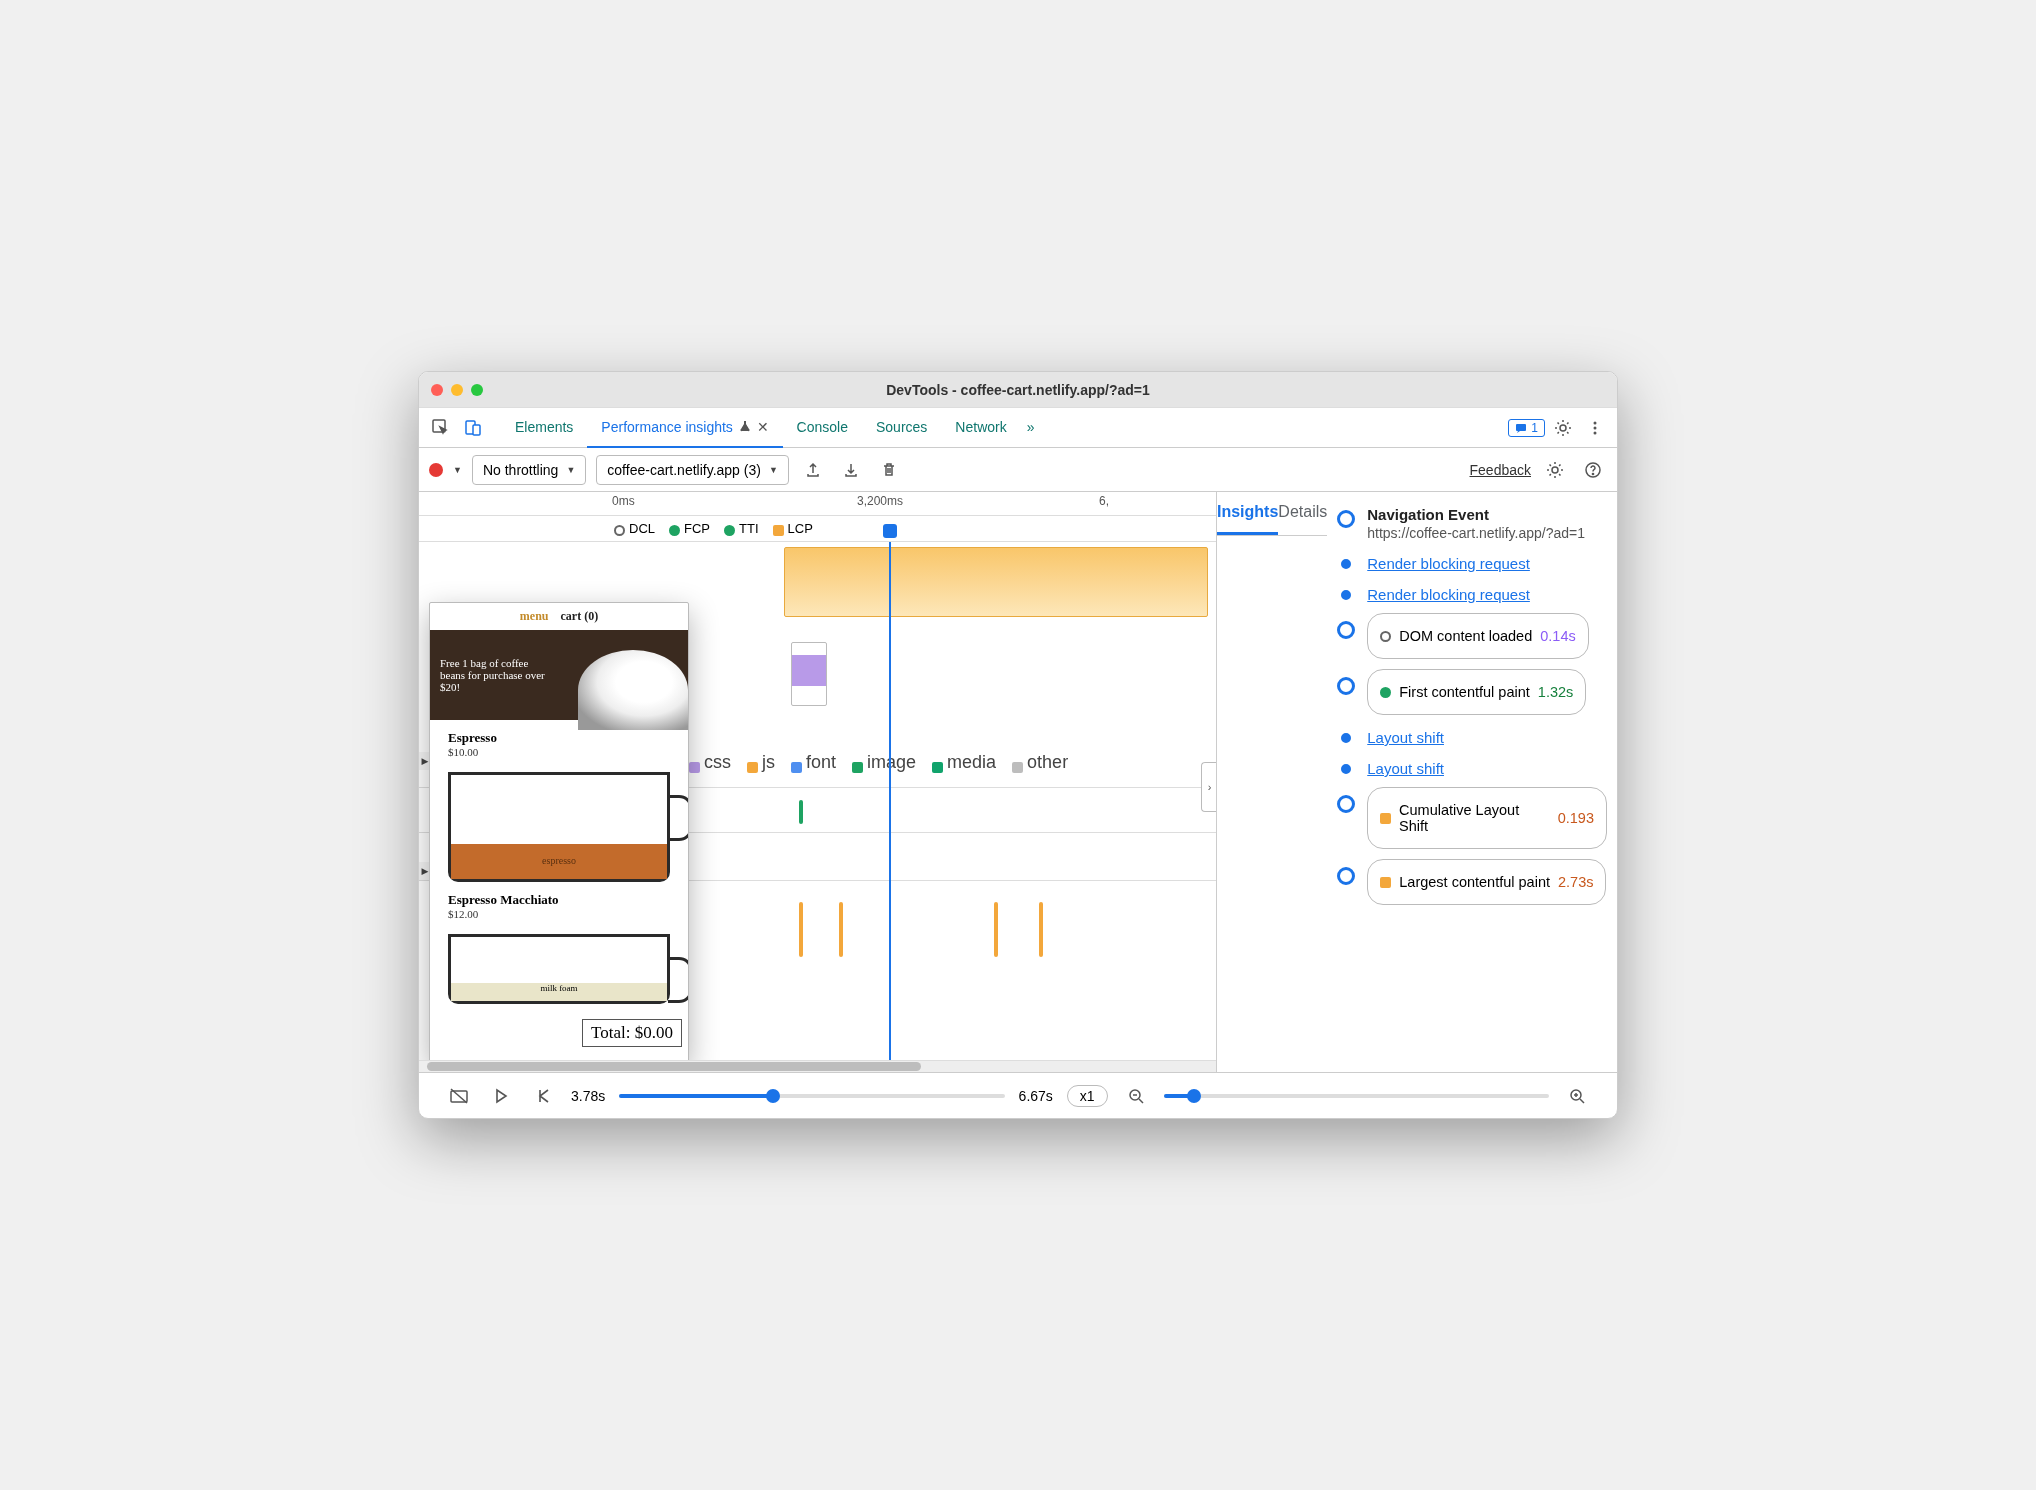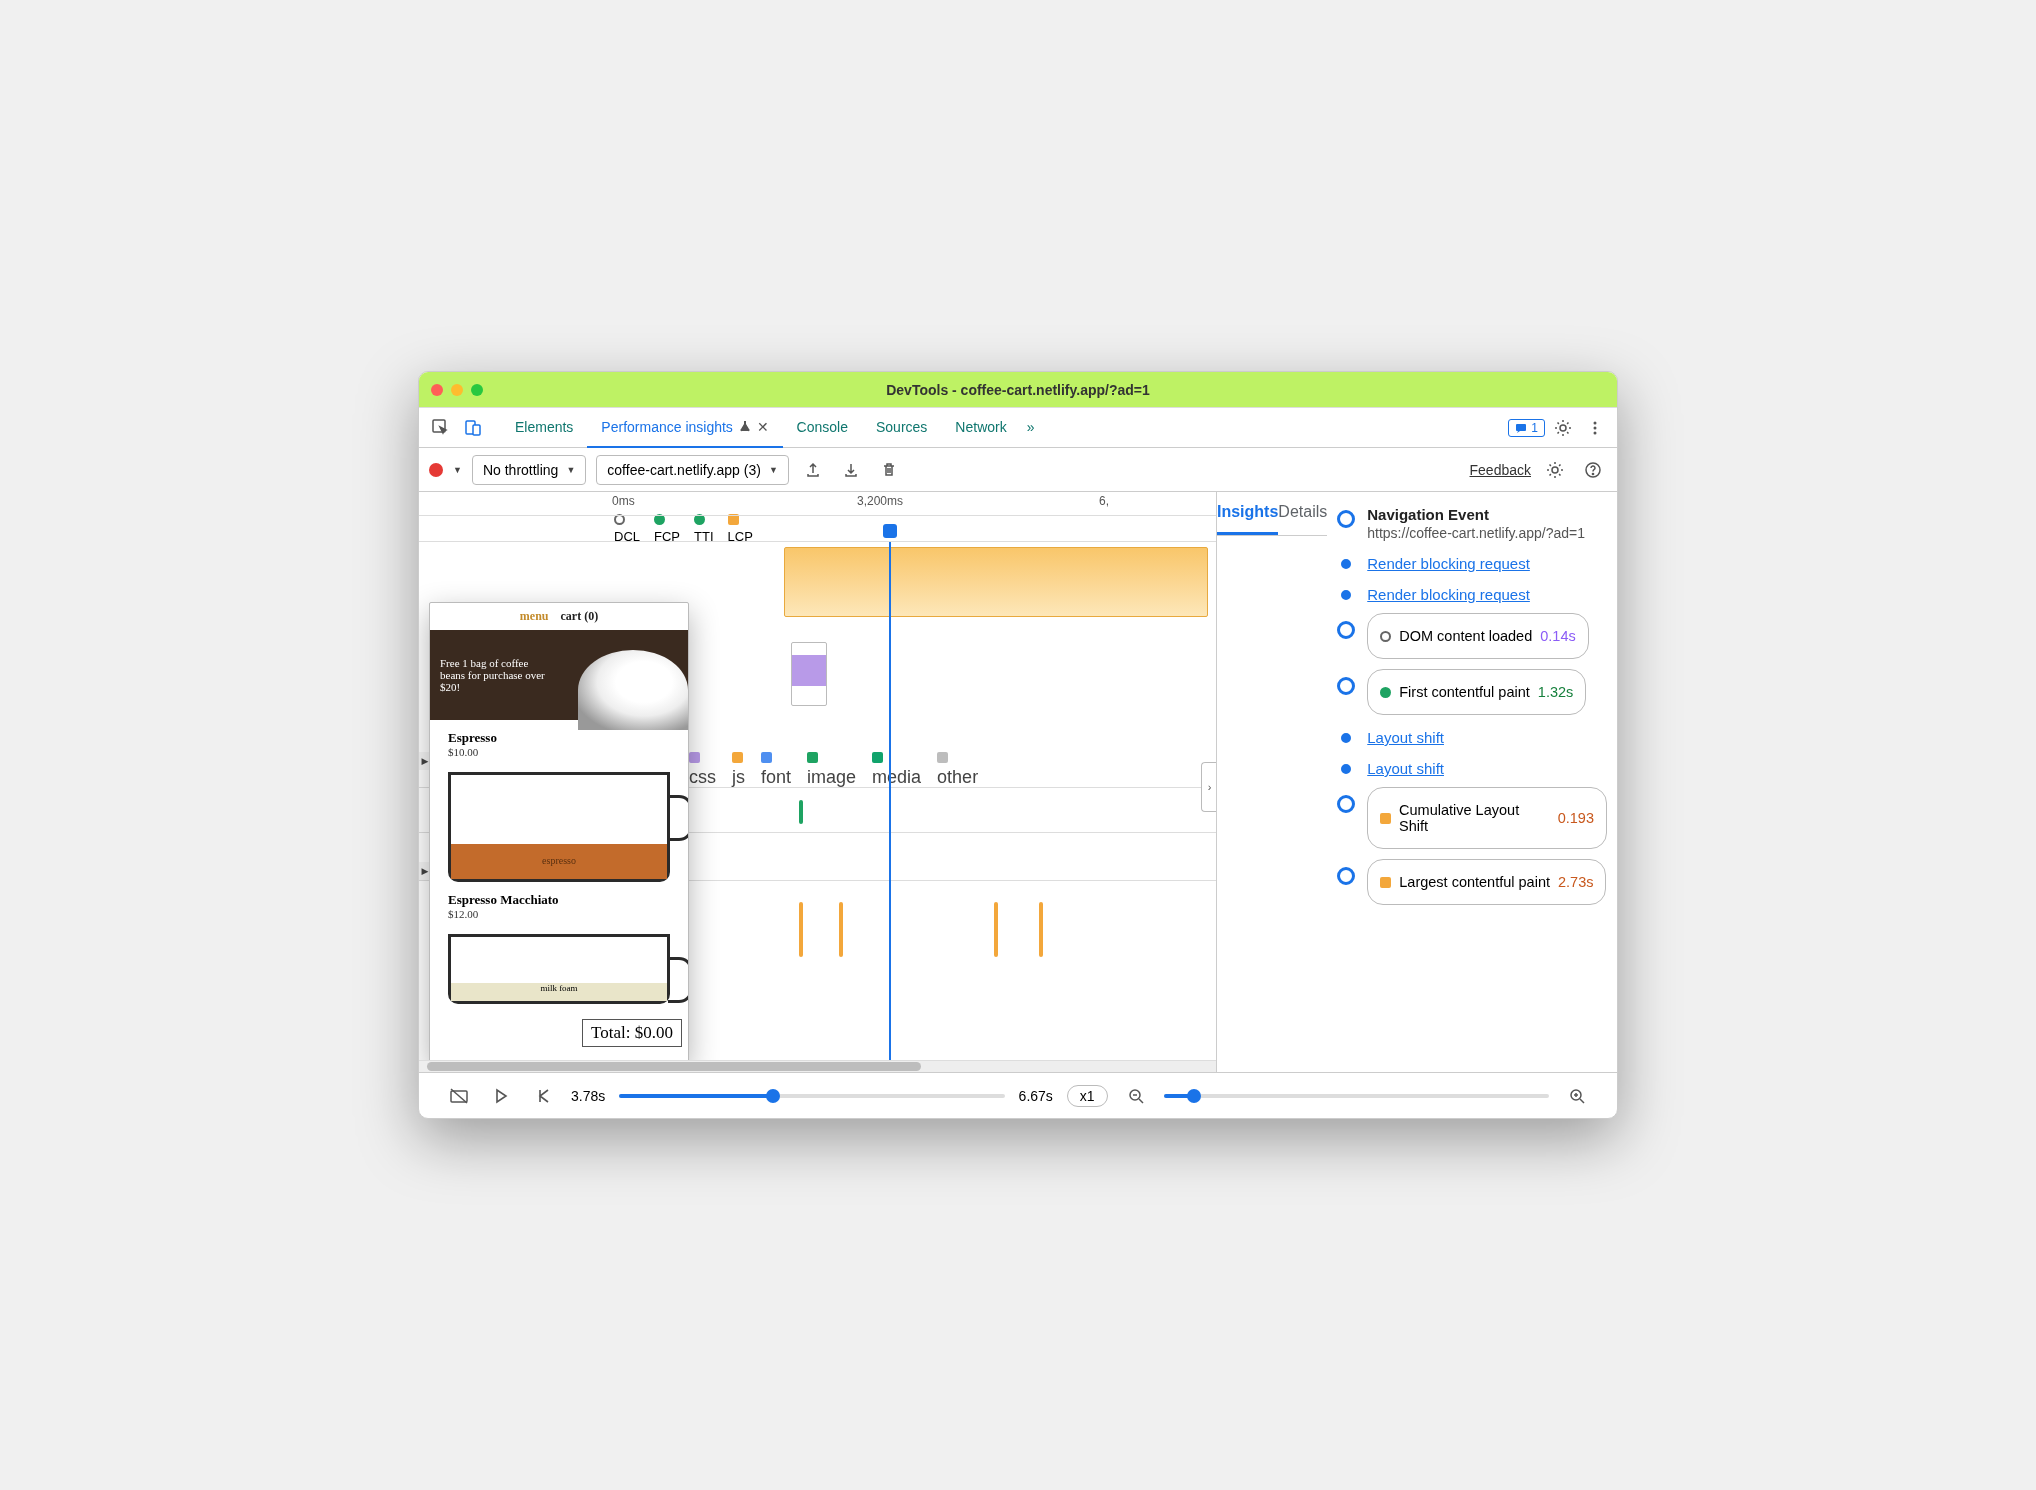--- a/index.html
+++ b/index.html
@@ -20,21 +20,21 @@
     overflow: hidden;
     border: 1px solid #ccc;
   }
   .titlebar {
     height: 36px;
     display: flex;
     align-items: center;
     padding: 0 12px;
     position: relative;
     border-bottom: 1px solid #ddd;
-    background: #bef264;
+    background: #e5e5e5;
   }
   .traffic { display: flex; gap: 8px; }
   .tl-dot { width: 12px; height: 12px; border-radius: 50%; }
   .tl-red { background: #ff5f57; }
   .tl-yellow { background: #febc2e; }
   .tl-green { background: #28c840; }
   .title { position: absolute; left: 0; right: 0; text-align: center; font-size: 14px; font-weight: 600; color: #333; }
 
   .tabbar {
     display: flex;
@@ -113,21 +113,21 @@
   .tick { position: absolute; top: 2px; }
   .marker-row {
     height: 26px;
     border-bottom: 1px solid #ddd;
     display: flex;
     align-items: center;
     padding-left: 195px;
     gap: 14px;
     font-size: 13px;
   }
-  .mk { display: flex; align-items: flex-start; gap: 4px; flex-direction: column; }
+  .mk { display: flex; align-items: flex-end; gap: 4px; }
   .mk-dot { width: 11px; height: 11px; border-radius: 50%; display: inline-block; }
   .mk-sq { width: 11px; height: 11px; border-radius: 2px; display: inline-block; }
   .mk-ring { width: 11px; height: 11px; border: 2.5px solid #666; border-radius: 50%; background: #fff; }
 
   .tl-body { flex: 1; position: relative; background: #fff; }
   .playhead {
     position: absolute; top: 0; bottom: 0; left: 470px; width: 2px; background: #1a73e8;
   }
   .playhead::before {
     content: ""; position: absolute; top: -18px; left: -6px;

